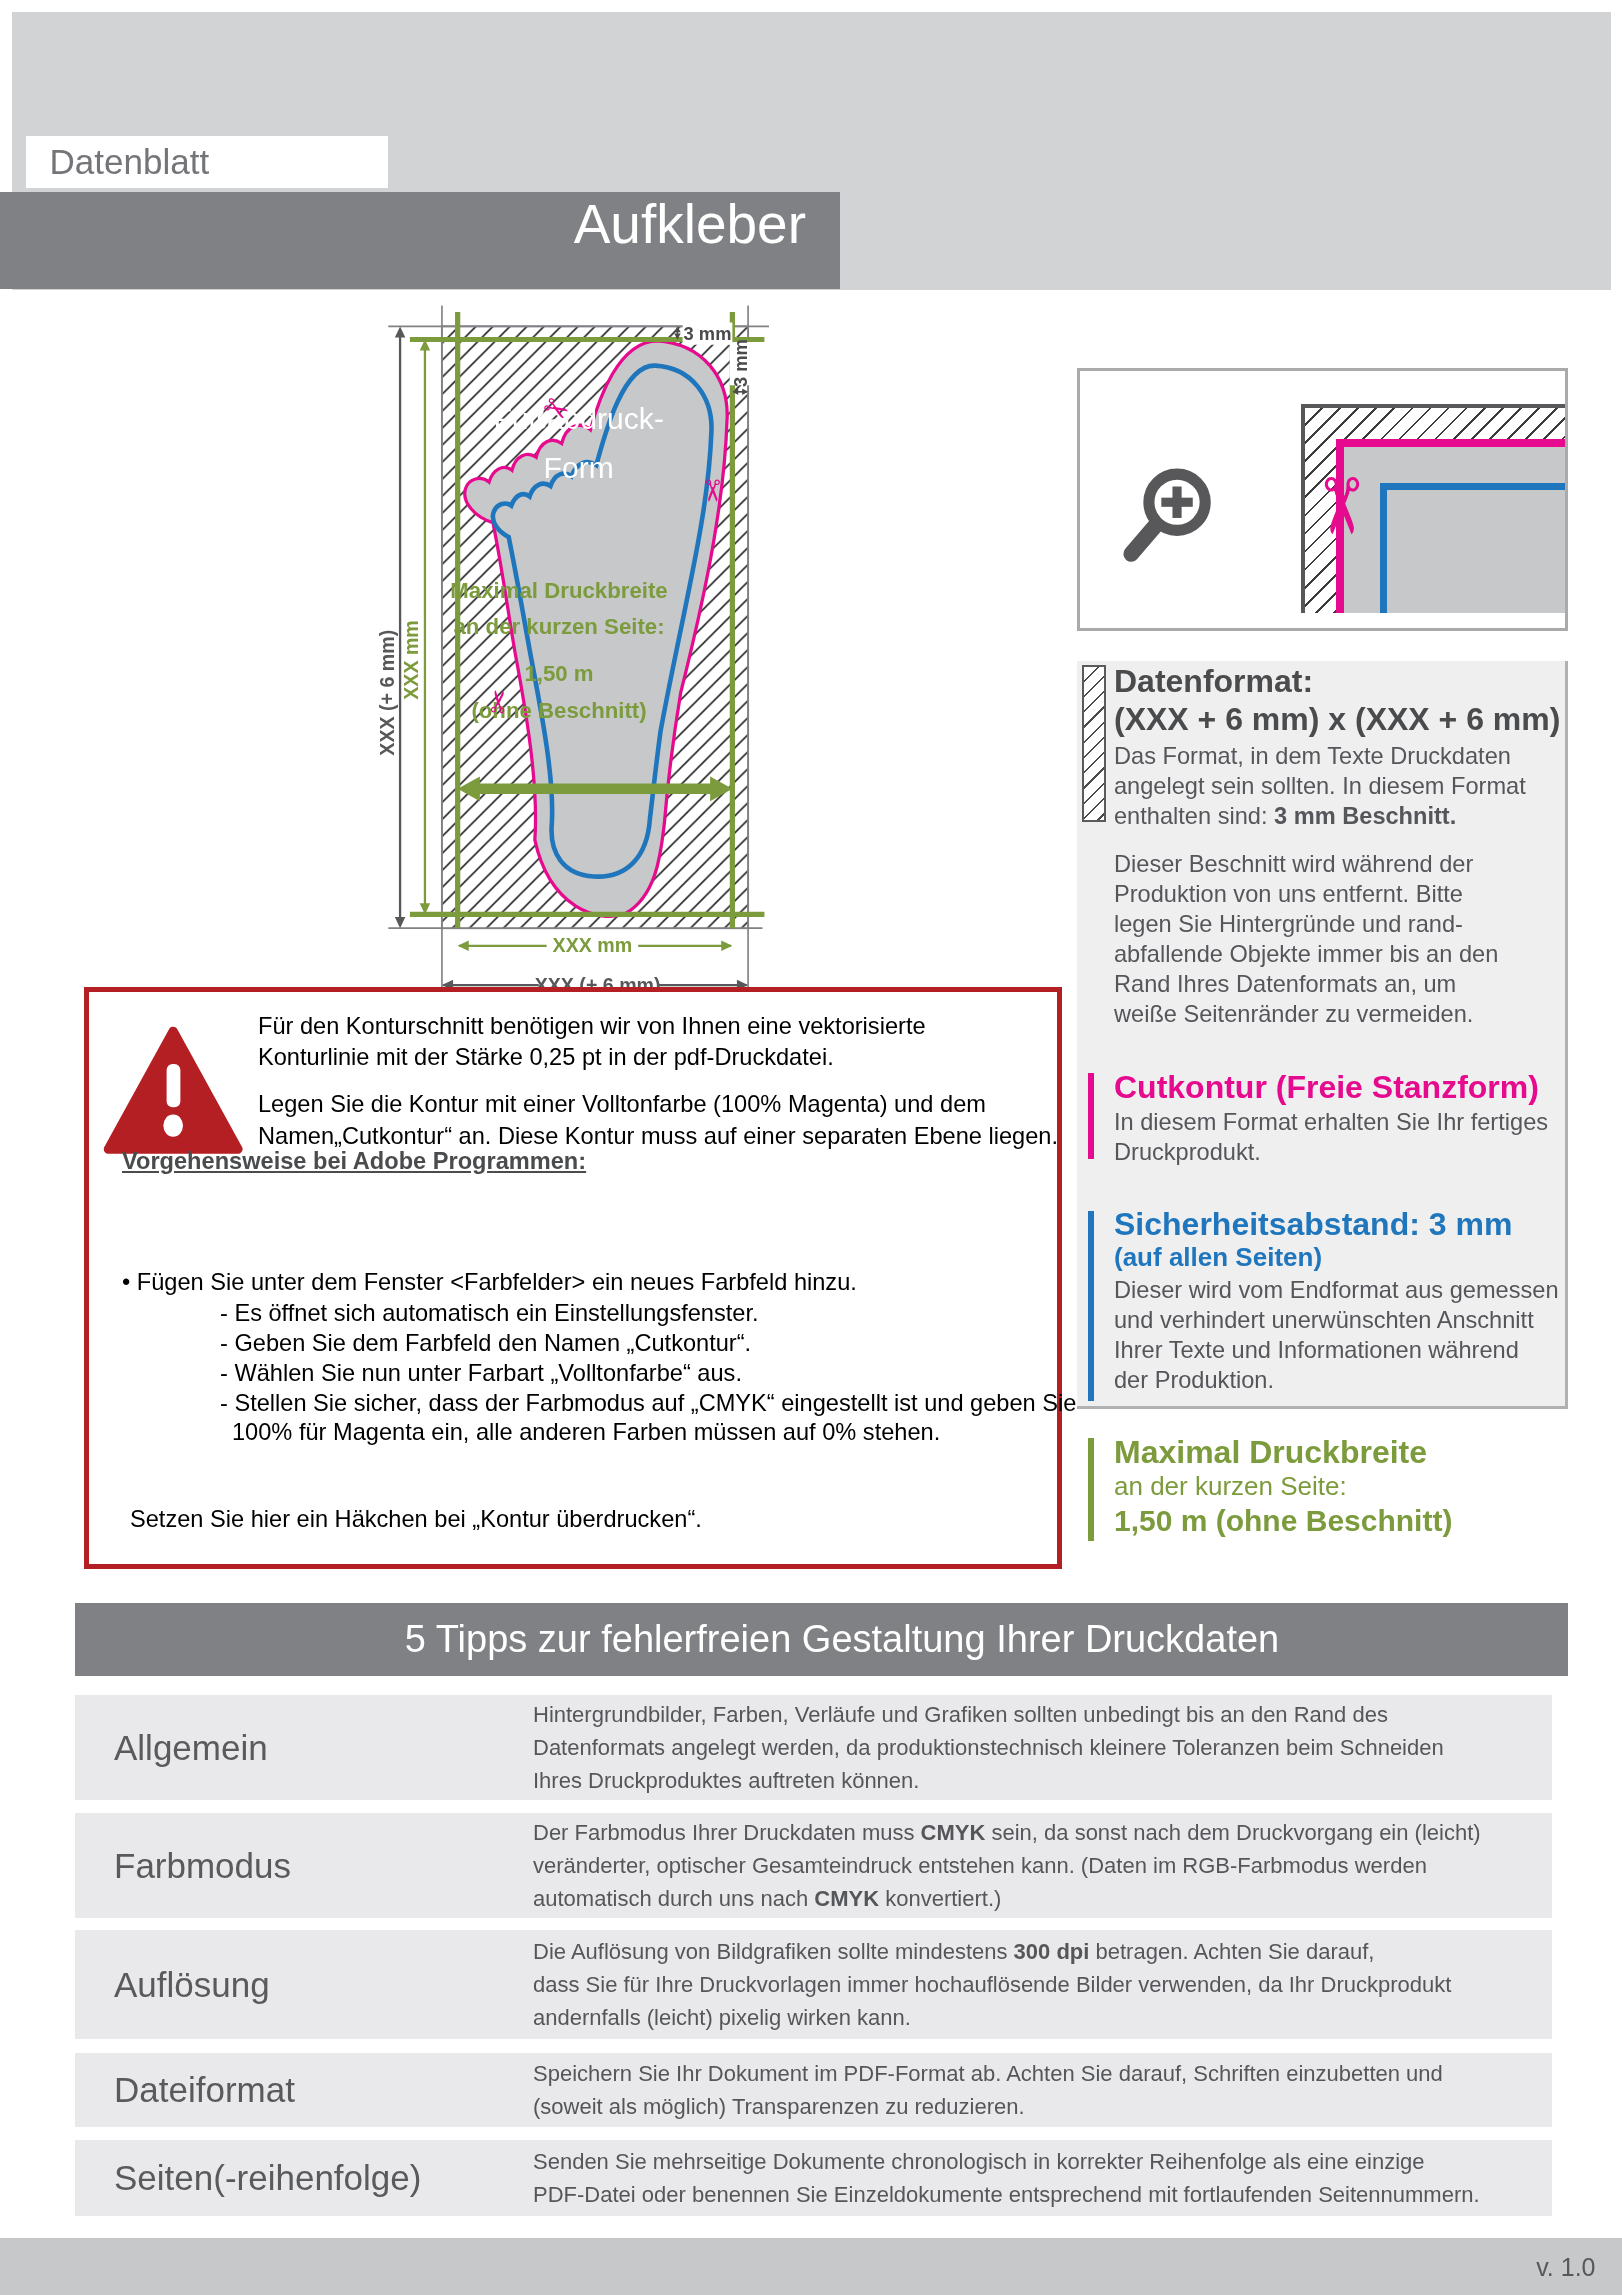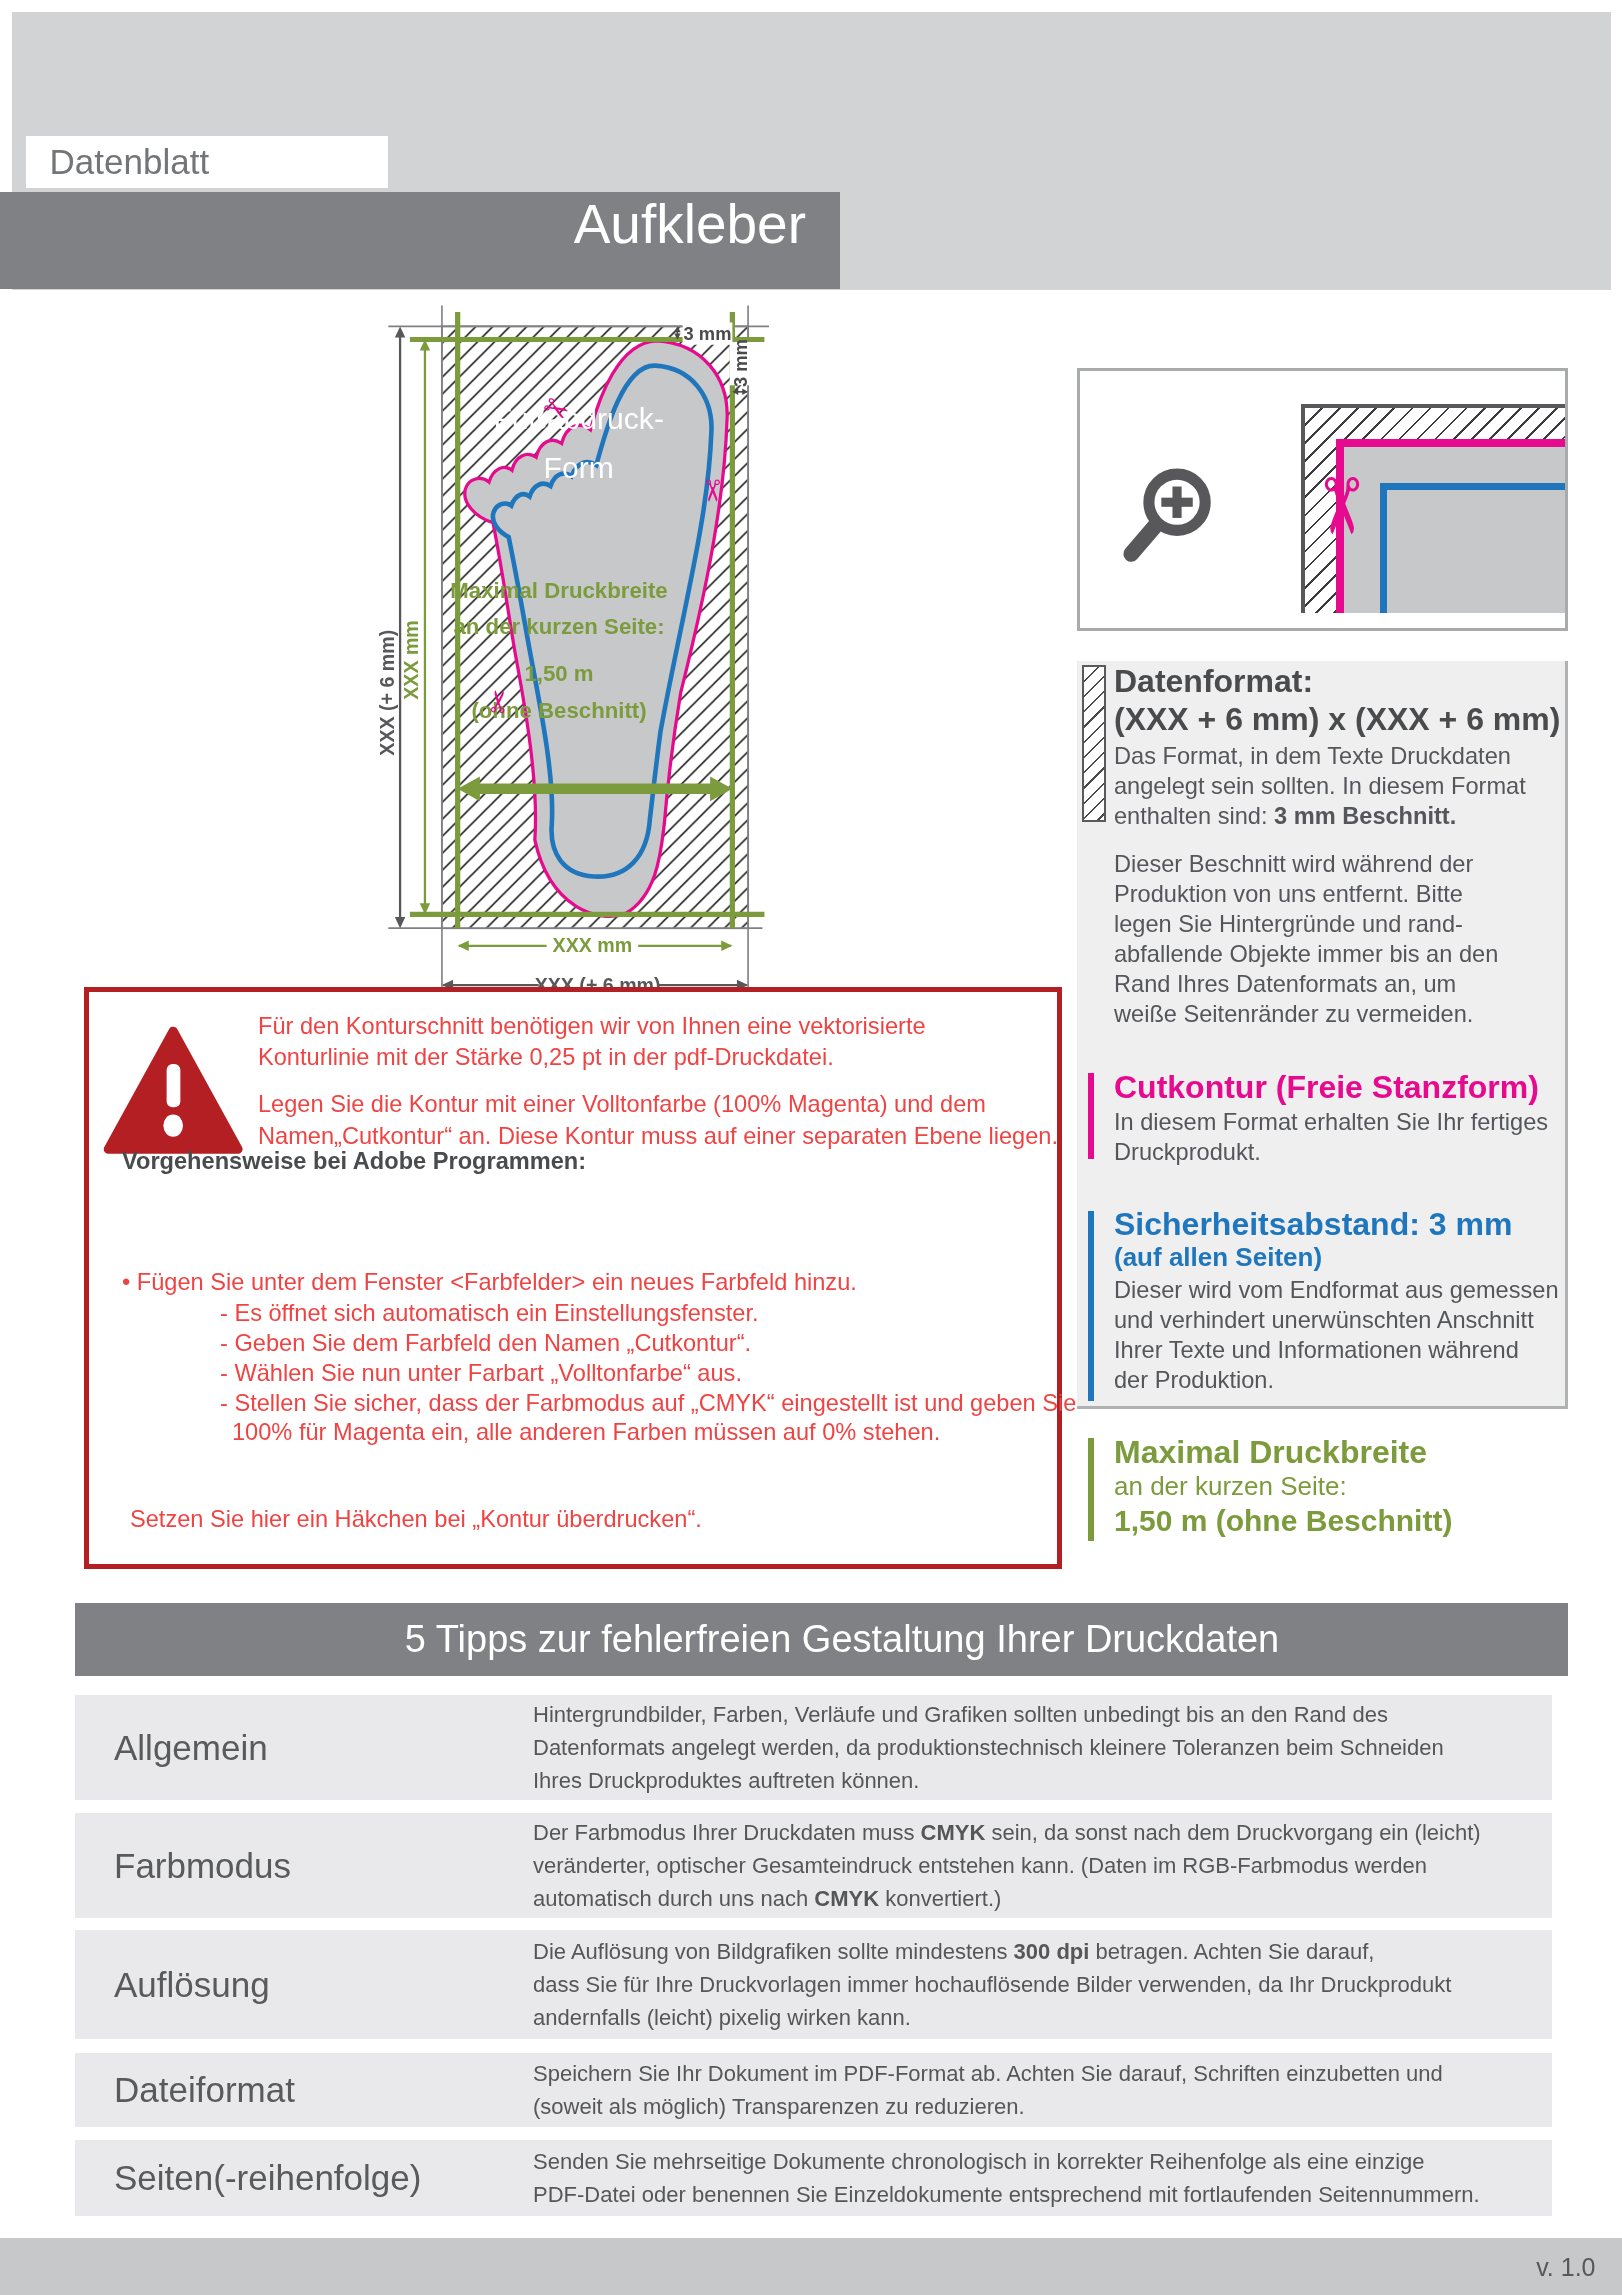--- a/index.html
+++ b/index.html
@@ -31,21 +31,21 @@
   .hatch-strip{left:5.2px;top:3.9px;width:23.6px;height:157px;border:2px solid #5a5a5c;box-sizing:border-box;
       background:repeating-linear-gradient(135deg,#ffffff 0 9.2px,#4a4a4c 9.2px 10.8px);}
   .p-h1{font-size:32px;font-weight:bold;color:#4a4b4d;line-height:1.2;}
   .p-body{font-size:23.6px;color:#55565a;line-height:30px;}
   .p-bar{width:6.5px;}
   .mag{color:#e50a8e;} .blu{color:#1f76bc;} .grn{color:#7c9b3c;}
   .bb{font-weight:bold;}
   
   .warning-box{left:84px;top:987px;width:978px;height:582px;border:5.2px solid #b41f24;
       box-sizing:border-box;background:#ffffff;}
-  .w-line{position:absolute;font-size:23.6px;color:#ef4444;white-space:nowrap;}
+  .w-line{position:absolute;font-size:23.6px;color:#000000;white-space:nowrap;}
   .w-head{font-weight:bold;color:#4a4b4d;}
   
   .tips-banner{left:75px;top:1603px;width:1493px;height:73px;background:#808184;
       display:flex;align-items:center;justify-content:center;}
   .tips-banner span{color:#ffffff;font-size:38px;padding-left:41px;}
   .tip-row{left:75px;width:1477px;background:#e9e9eb;}
   .tip-label{position:absolute;left:39px;top:0;bottom:0;display:flex;align-items:center;
       font-size:35px;color:#595a5c;}
   .tip-text{position:absolute;left:458px;top:0;bottom:0;display:flex;flex-direction:column;
       justify-content:center;font-size:22px;color:#55565a;}
@@ -220,21 +220,21 @@
   <div class="abs warning-box">
     <svg class="abs" style="left:14.4px;top:34px;" width="141" height="131" viewBox="0 0 215 200">
       <polygon points="107,8 206,188 8,188" fill="#b41f24" stroke="#b41f24" stroke-width="14" stroke-linejoin="round"></polygon>
       <rect x="97" y="58" width="21" height="66" rx="9" fill="#ffffff"></rect>
       <ellipse cx="107" cy="152" rx="15" ry="17" fill="#ffffff"></ellipse>
     </svg>
     <div class="w-line" style="left:169px;top:21px;">Für den Konturschnitt benötigen wir von Ihnen eine vektorisierte</div>
     <div class="w-line" style="left:169px;top:52px;">Konturlinie mit der Stärke 0,25 pt in der pdf-Druckdatei.</div>
     <div class="w-line" style="left:169px;top:99px;">Legen Sie die Kontur mit einer Volltonfarbe (100% Magenta) und dem</div>
     <div class="w-line" style="left:169px;top:131px;">Namen„Cutkontur“ an. Diese Kontur muss auf einer separaten Ebene liegen.</div>
-    <div class="w-line w-head" style="left:33px;top:156px;">Vorgehensweise bei Adobe Programmen:</div>
+    <div class="w-line w-head" style="left:33px;top:156px;text-decoration:underline;">Vorgehensweise bei Adobe Programmen:</div>
     <div class="w-line" style="left:33px;top:277px;">• Fügen Sie unter dem Fenster &lt;Farbfelder&gt; ein neues Farbfeld hinzu.</div>
     <div class="w-line" style="left:131px;top:308px;">- Es öffnet sich automatisch ein Einstellungsfenster.</div>
     <div class="w-line" style="left:131px;top:338px;">- Geben Sie dem Farbfeld den Namen „Cutkontur“.</div>
     <div class="w-line" style="left:131px;top:368px;">- Wählen Sie nun unter Farbart „Volltonfarbe“ aus.</div>
     <div class="w-line" style="left:131px;top:398px;">- Stellen Sie sicher, dass der Farbmodus auf „CMYK“ eingestellt ist und geben Sie</div>
     <div class="w-line" style="left:143px;top:427px;">100% für Magenta ein, alle anderen Farben müssen auf 0% stehen.</div>
     <div class="w-line" style="left:41px;top:514px;">Setzen Sie hier ein Häkchen bei „Kontur überdrucken“.</div>
   </div>
 
   <div class="abs tips-banner">

